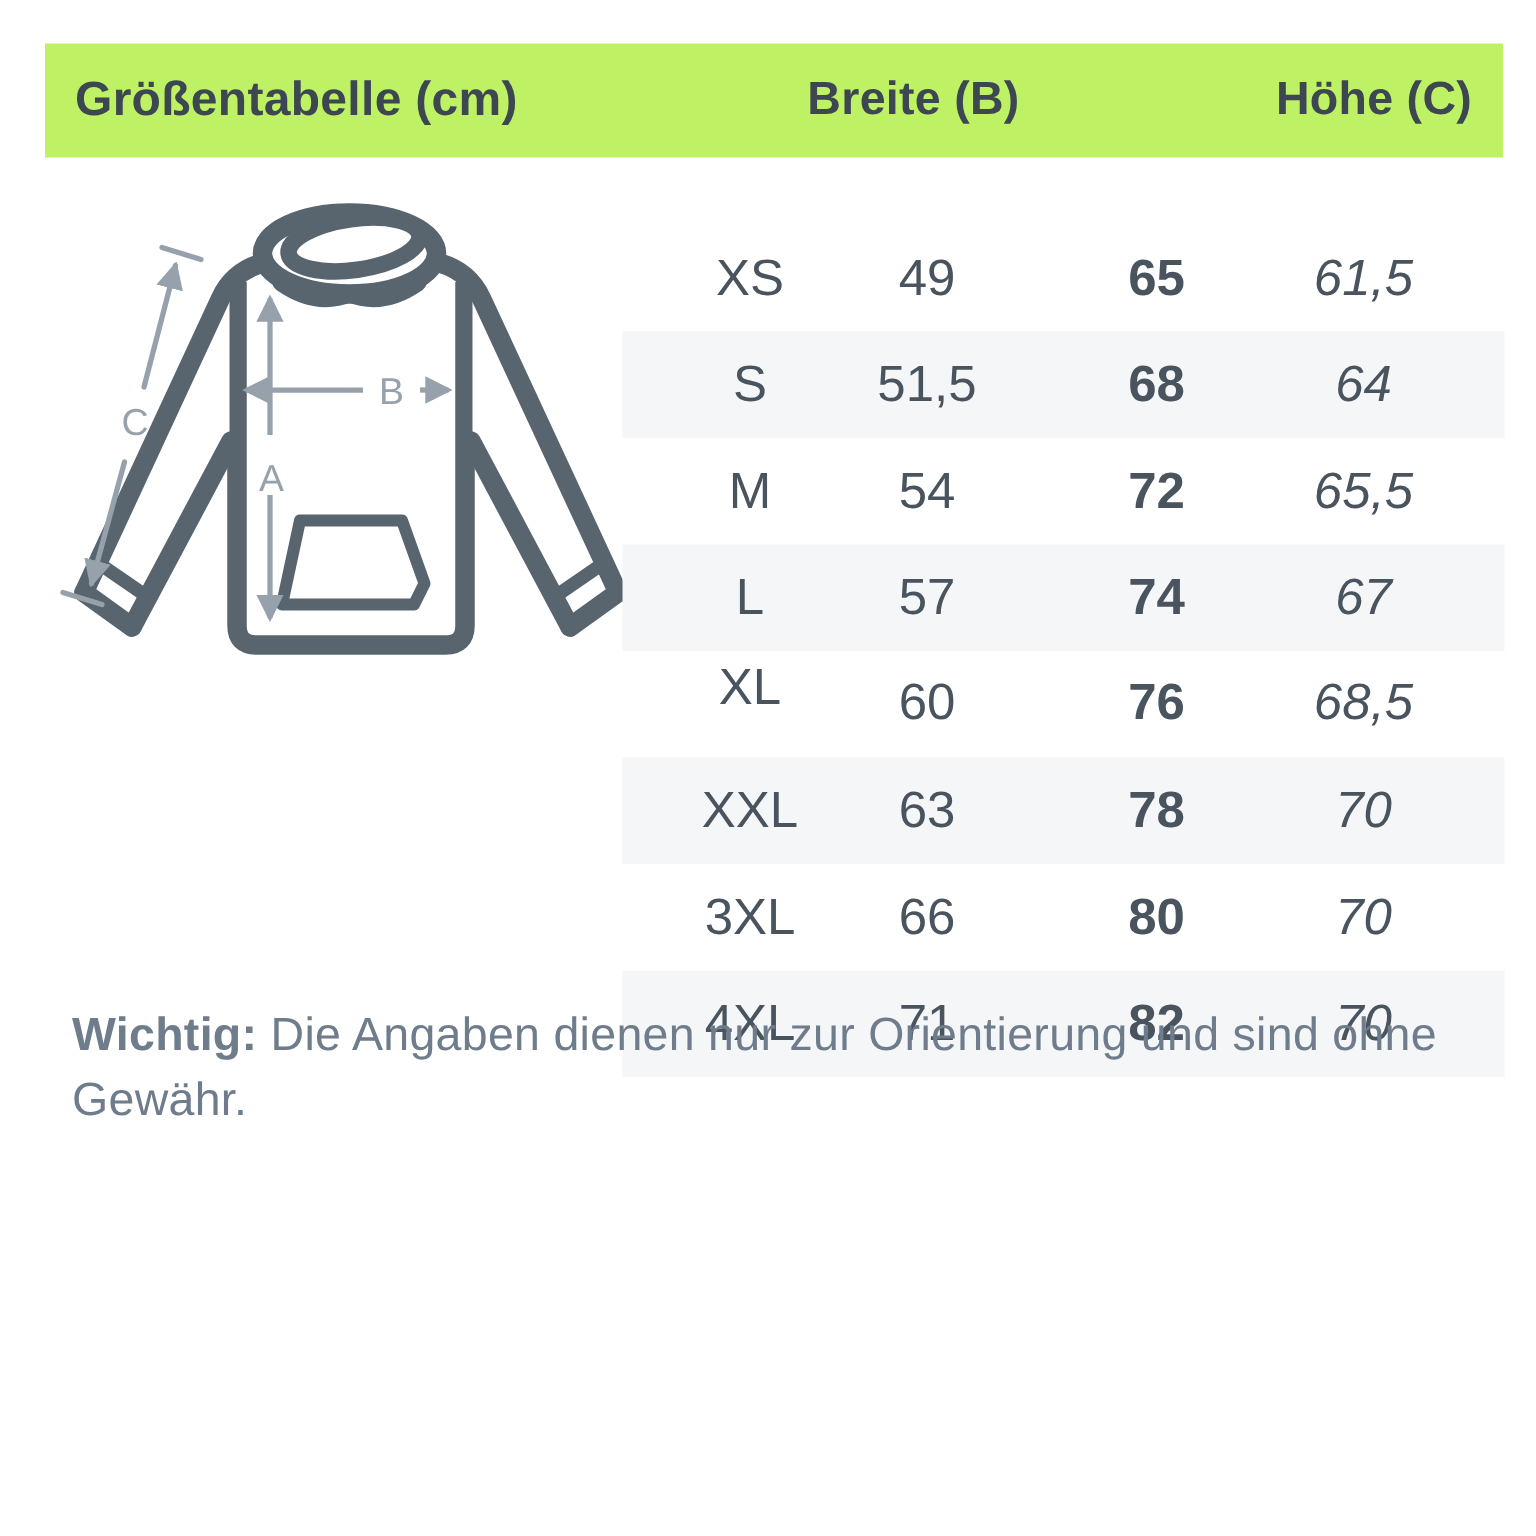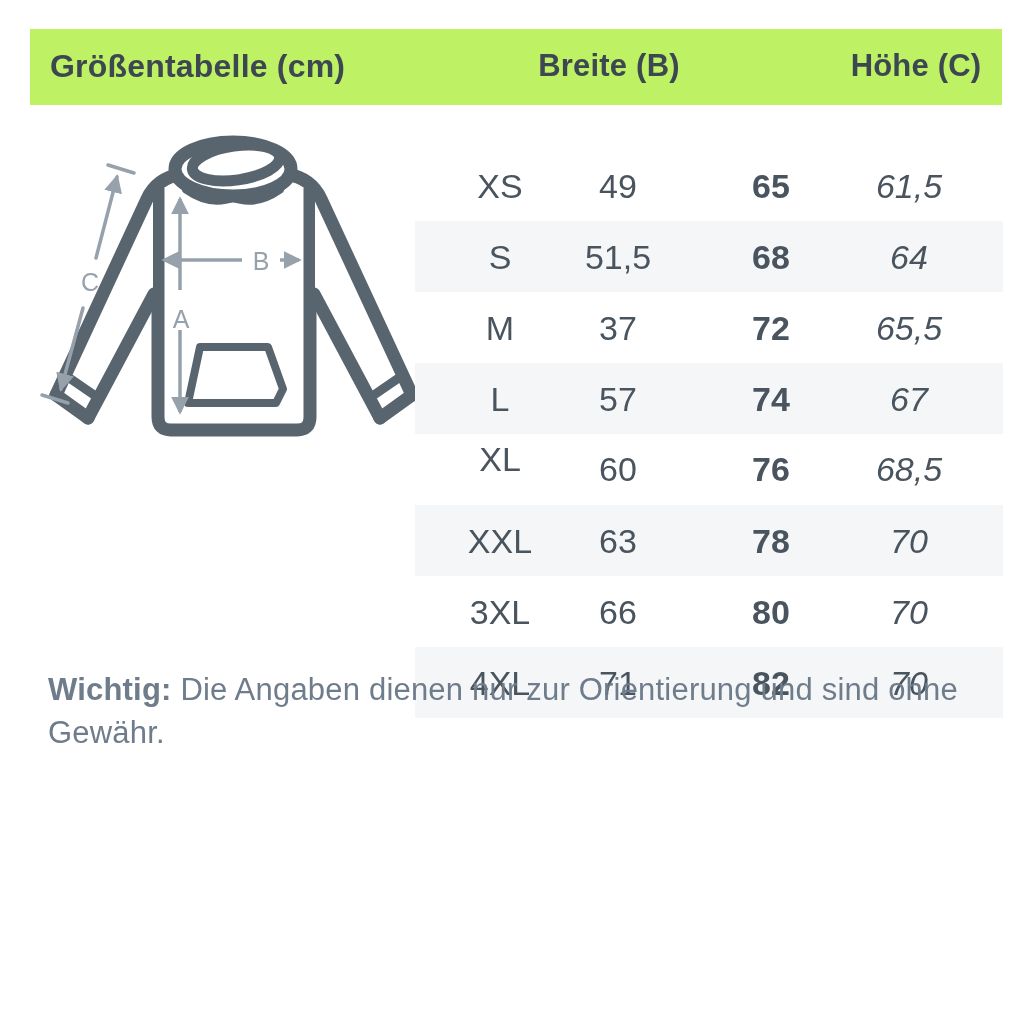--- a/index.html
+++ b/index.html
@@ -128,21 +128,21 @@
       <span class="cell c-c">61,5</span>
     </div>
       <div class="trow striped">
       <span class="cell c-size">S</span>
       <span class="cell c-b">51,5</span>
       <span class="cell c-a">68</span>
       <span class="cell c-c">64</span>
     </div>
       <div class="trow">
       <span class="cell c-size">M</span>
-      <span class="cell c-b">37</span>
+      <span class="cell c-b">54</span>
       <span class="cell c-a">72</span>
       <span class="cell c-c">65,5</span>
     </div>
       <div class="trow striped">
       <span class="cell c-size">L</span>
       <span class="cell c-b">57</span>
       <span class="cell c-a">74</span>
       <span class="cell c-c">67</span>
     </div>
       <div class="trow quirk">

